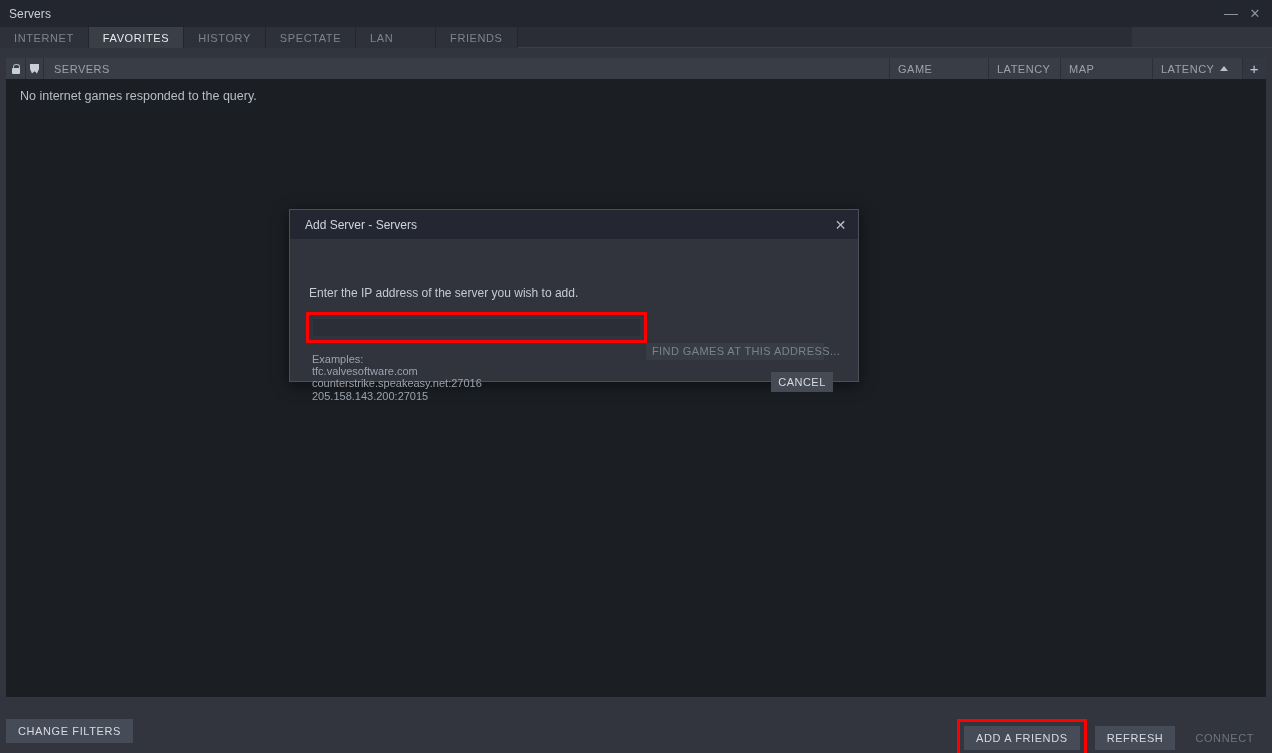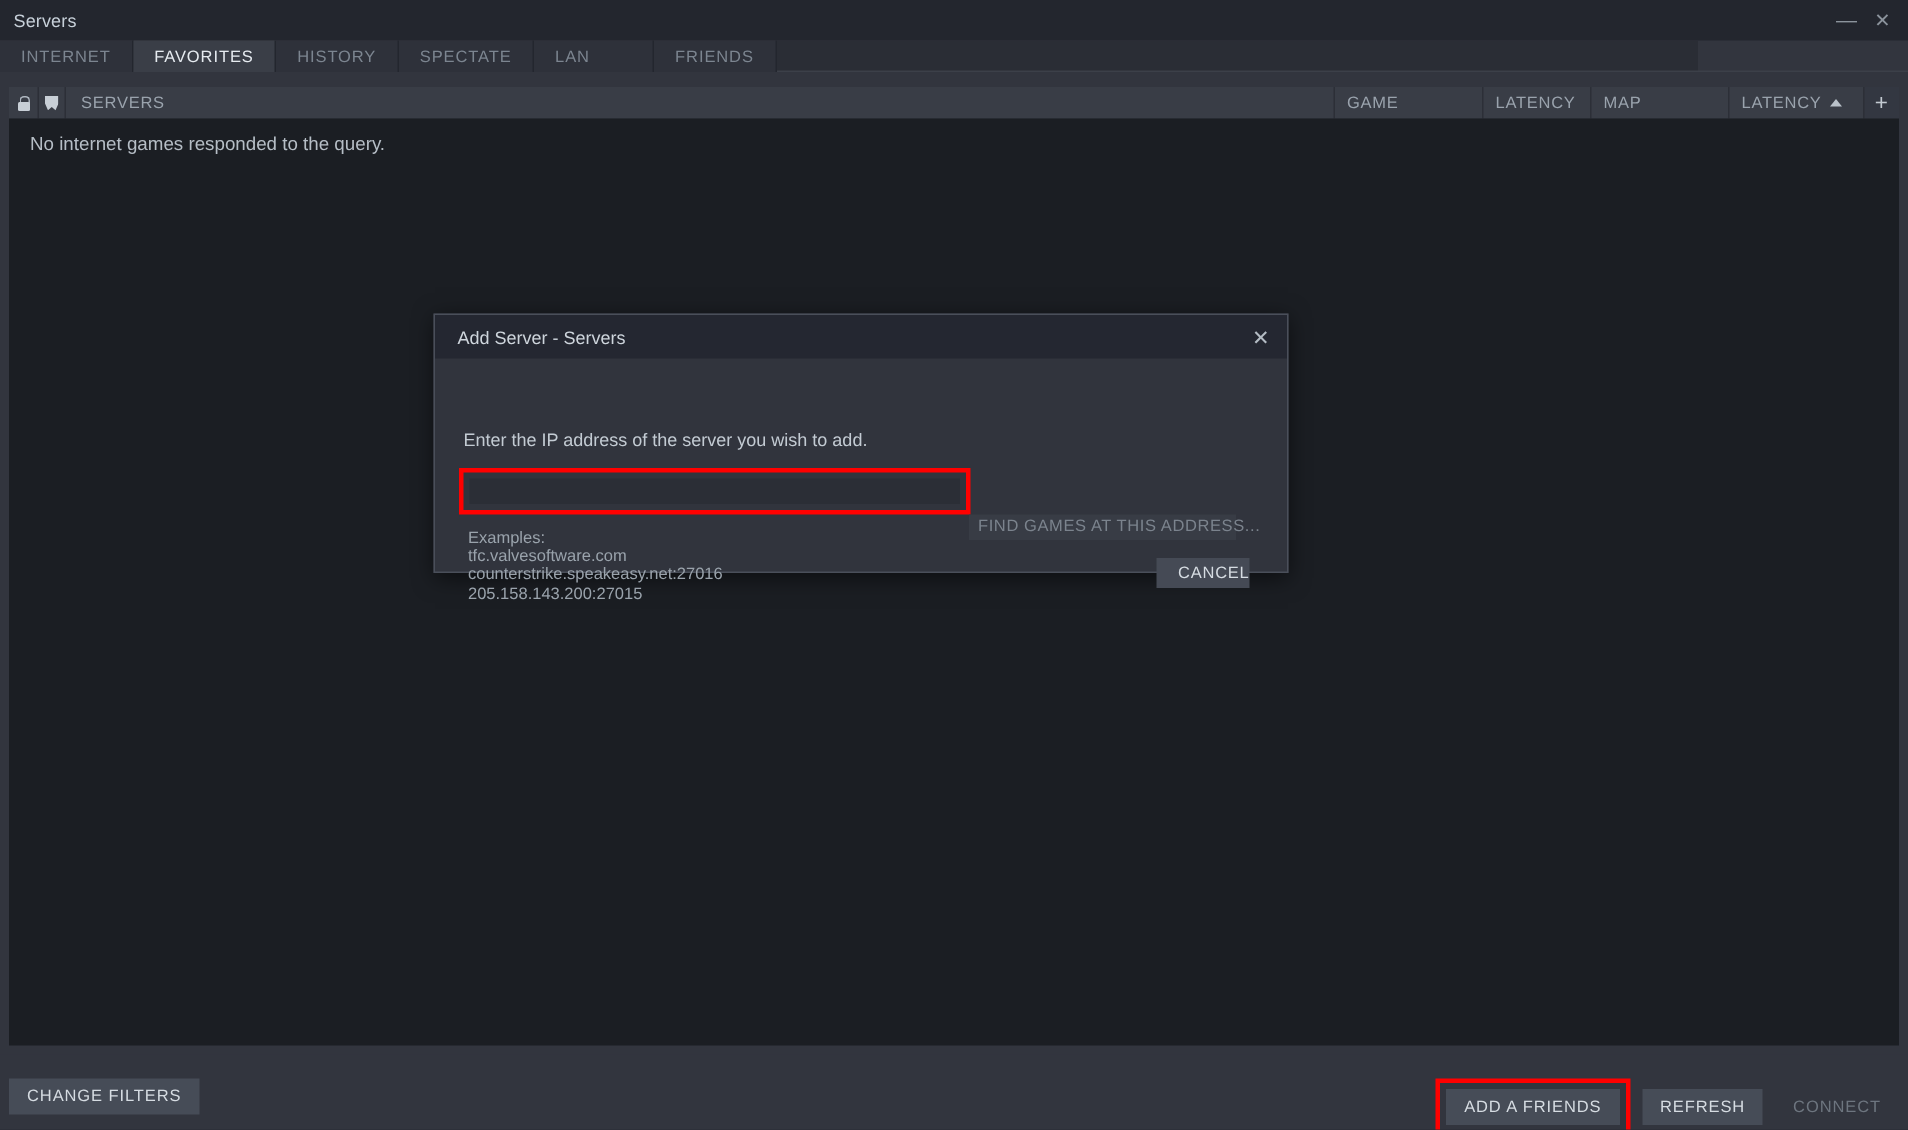--- a/index.html
+++ b/index.html
@@ -335,21 +335,21 @@
   .btn-find-games {
     position: absolute;
     left: 356px; top: 104px;
   }
   .btn-cancel {
     position: absolute;
     left: 481px; top: 133px;
     width: 62px;
     height: 20px;
     line-height: 20px;
-    text-align: right;
+    text-align: center;
     padding-left: 0;
     color: #d6dce2;
     background: #454a55;
     cursor: pointer;
     font-size: 11px;
     letter-spacing: 0.5px;
     border: none;
     font-family: "Liberation Sans", sans-serif;
   }
 </style>

